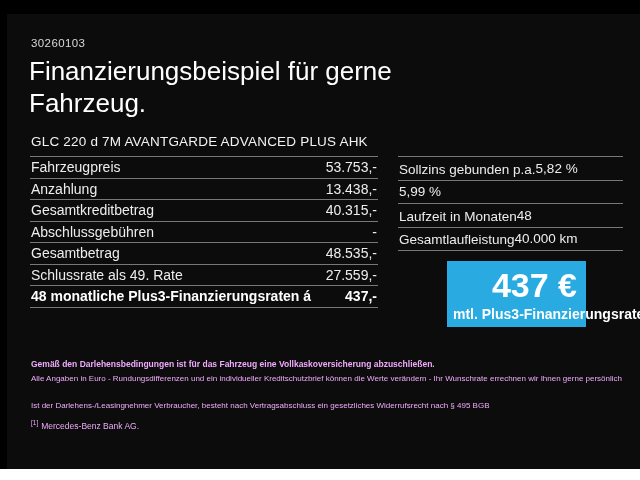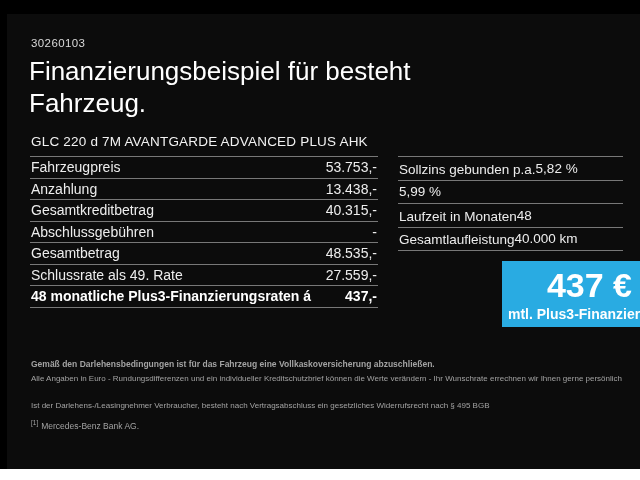--- a/index.html
+++ b/index.html
@@ -41,47 +41,47 @@
   #conditions-table .row {
     display:flex; justify-content:flex-start; align-items:center;
     height:22.5px; border-top:1px solid #787878;
     font-size:13.5px; color:#ededed; padding:0 1px;
   }
   #conditions-table .row:last-child { border-bottom:1px solid #787878; }
   #conditions-table sup { font-size:8px; vertical-align:super; color:#cfcfcf; }
 
   
   #rate-box {
-    left:502px; top:261px; width:139px; height:66px;
+    left:447px; top:261px; width:139px; height:66px;
     background:#29abe2; box-sizing:border-box;
     text-align:right; padding:6px 9px 0 6px; color:#ffffff;
   }
   #rate-box .amount { font-size:34px; line-height:36px; font-weight:bold; }
   #rate-box .caption { font-size:14px; font-weight:bold; margin-top:3px; white-space:nowrap; }
 
   
-  #disclaimer { left:31px; top:359px; width:600px; color:#a3a3a3; }
+  #disclaimer { left:31px; top:359px; width:600px; color:#f0abfc; }
   #disclaimer .d-bold { font-size:8.5px; font-weight:bold; white-space:nowrap; }
   #disclaimer .d-line { font-size:8px; margin-top:5px; white-space:nowrap; }
   #disclaimer .d-line + .d-line { margin-top:18px; }
   #disclaimer .d-foot { font-size:8.5px; margin-top:9px; }
   #disclaimer .d-foot sup { font-size:6.5px; vertical-align:super; margin-right:3px; }
 
   #bottom-bar {
     position:absolute; left:0; right:0; bottom:0; height:11px; background:#ffffff;
   }
 </style>
 </head>
 <body>
 
 <div class="slide-bg"></div>
 
 <div id="doc-id" class="abs">30260103</div>
 
-<h1 id="title" class="abs" style="margin:0;">Finanzierungsbeispiel für besteht Fahrzeug.</h1>
+<h1 id="title" class="abs" style="margin:0;">Finanzierungsbeispiel für gerne Fahrzeug.</h1>
 
 <div id="vehicle" class="abs">GLC 220 d 7M AVANTGARDE ADVANCED PLUS AHK</div>
 
 <div id="finance-table" class="abs">
 
     <div class="row">
       <span class="lbl">Fahrzeugpreis</span>
       <span class="val">53.753,-</span>
     </div>
 

